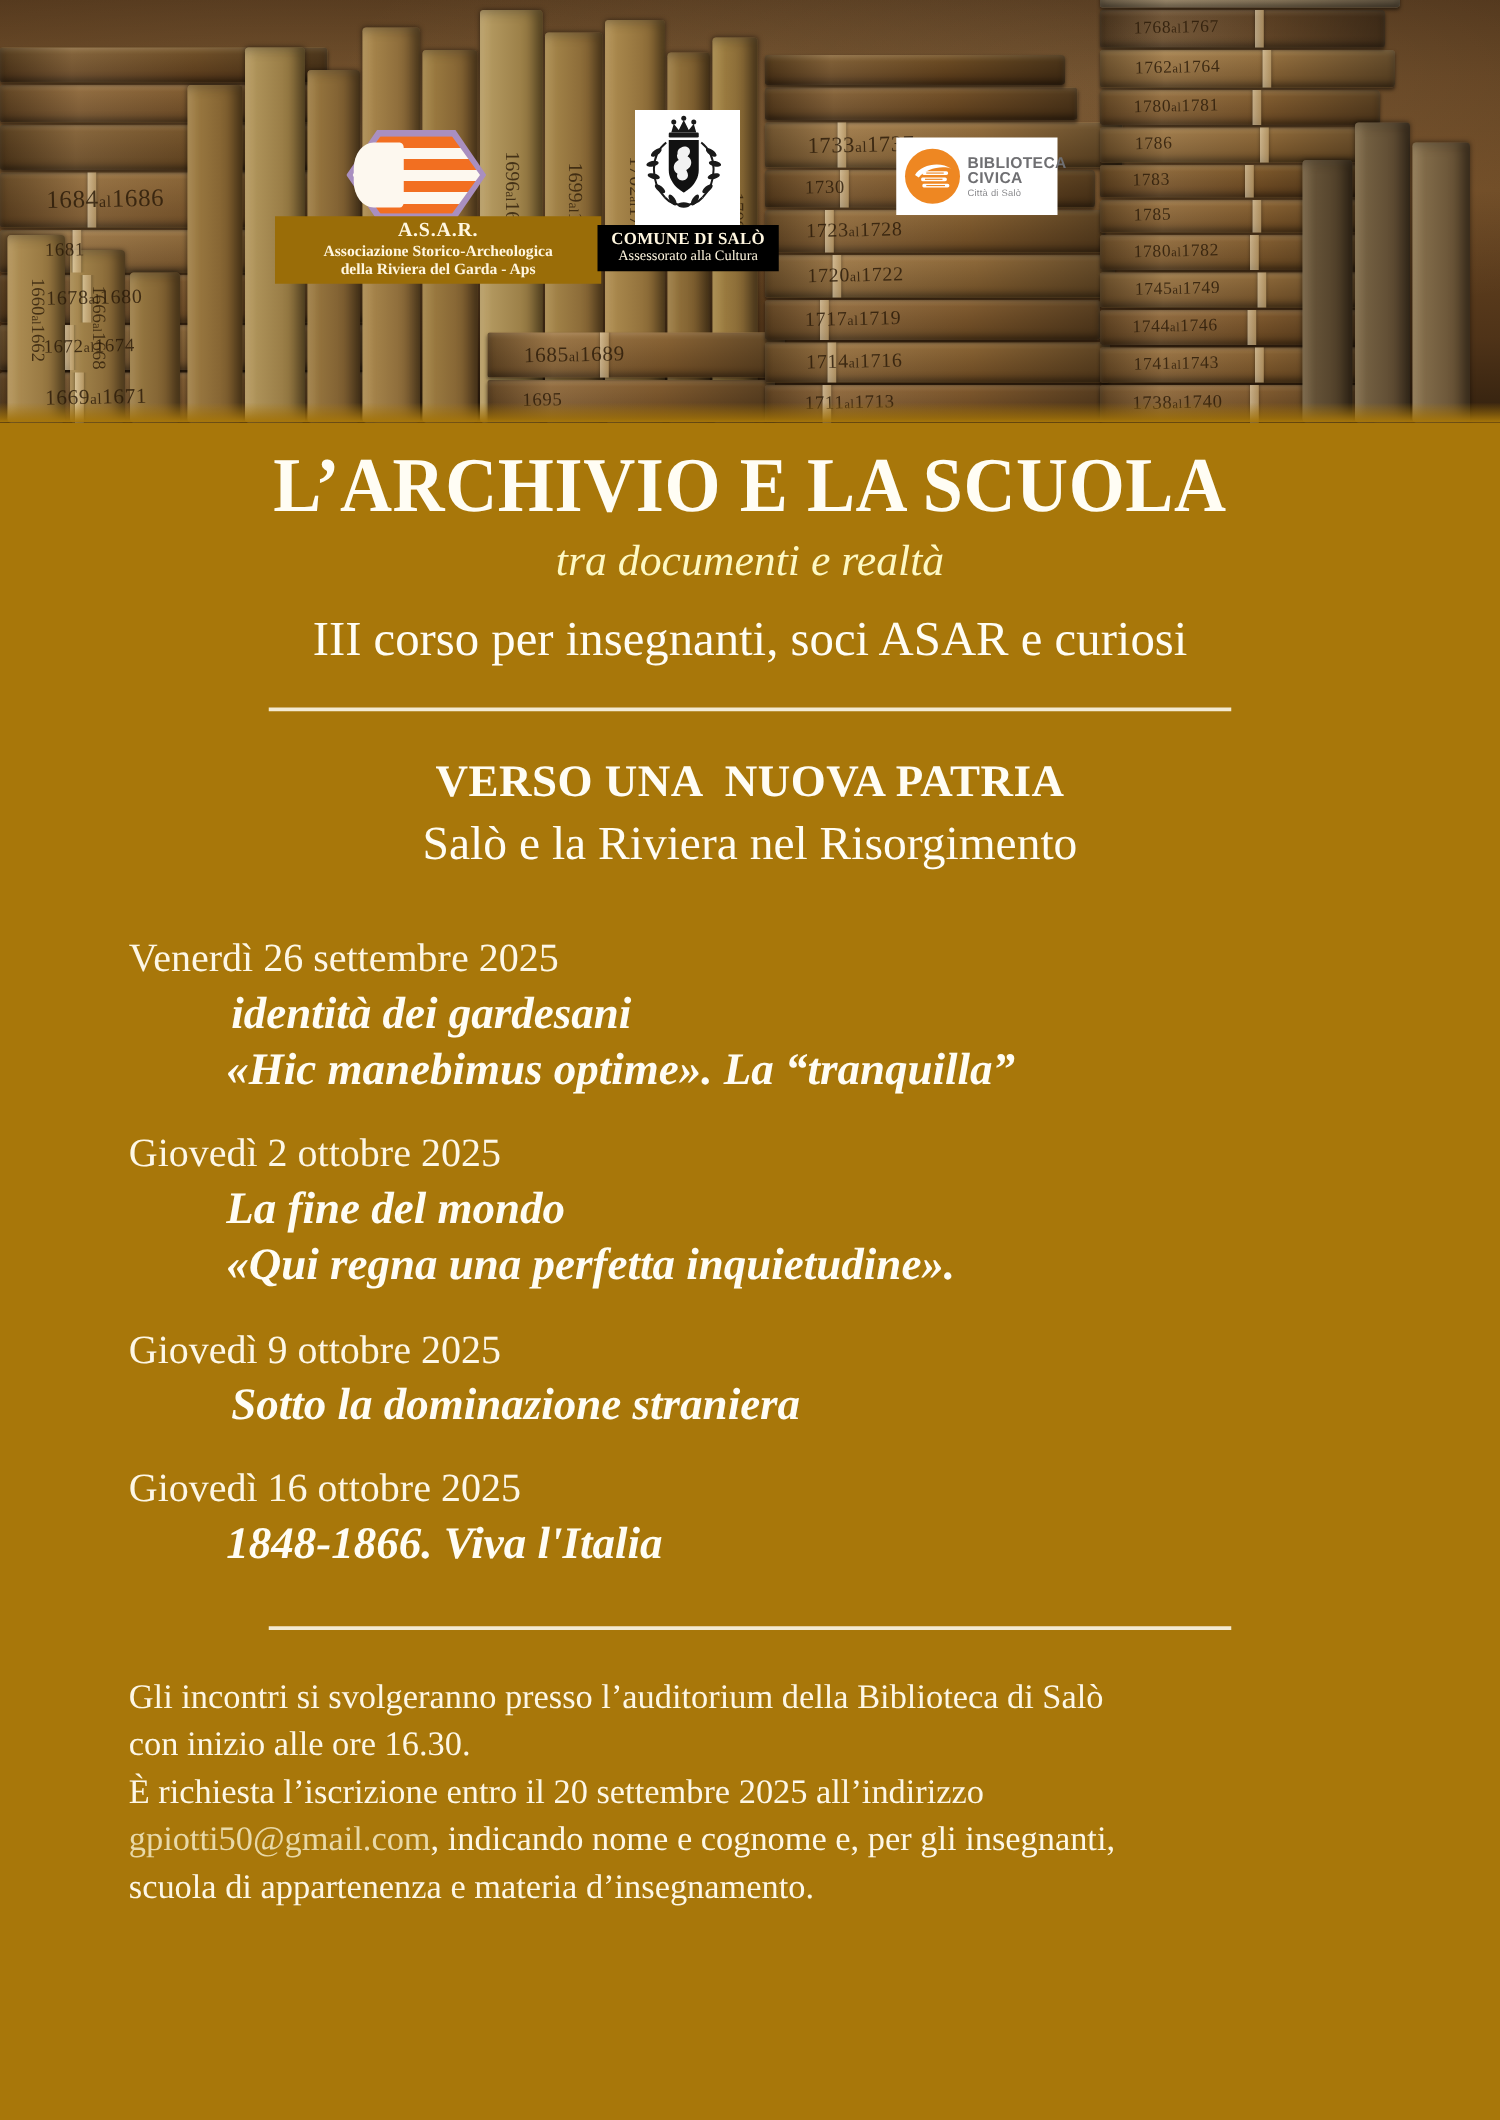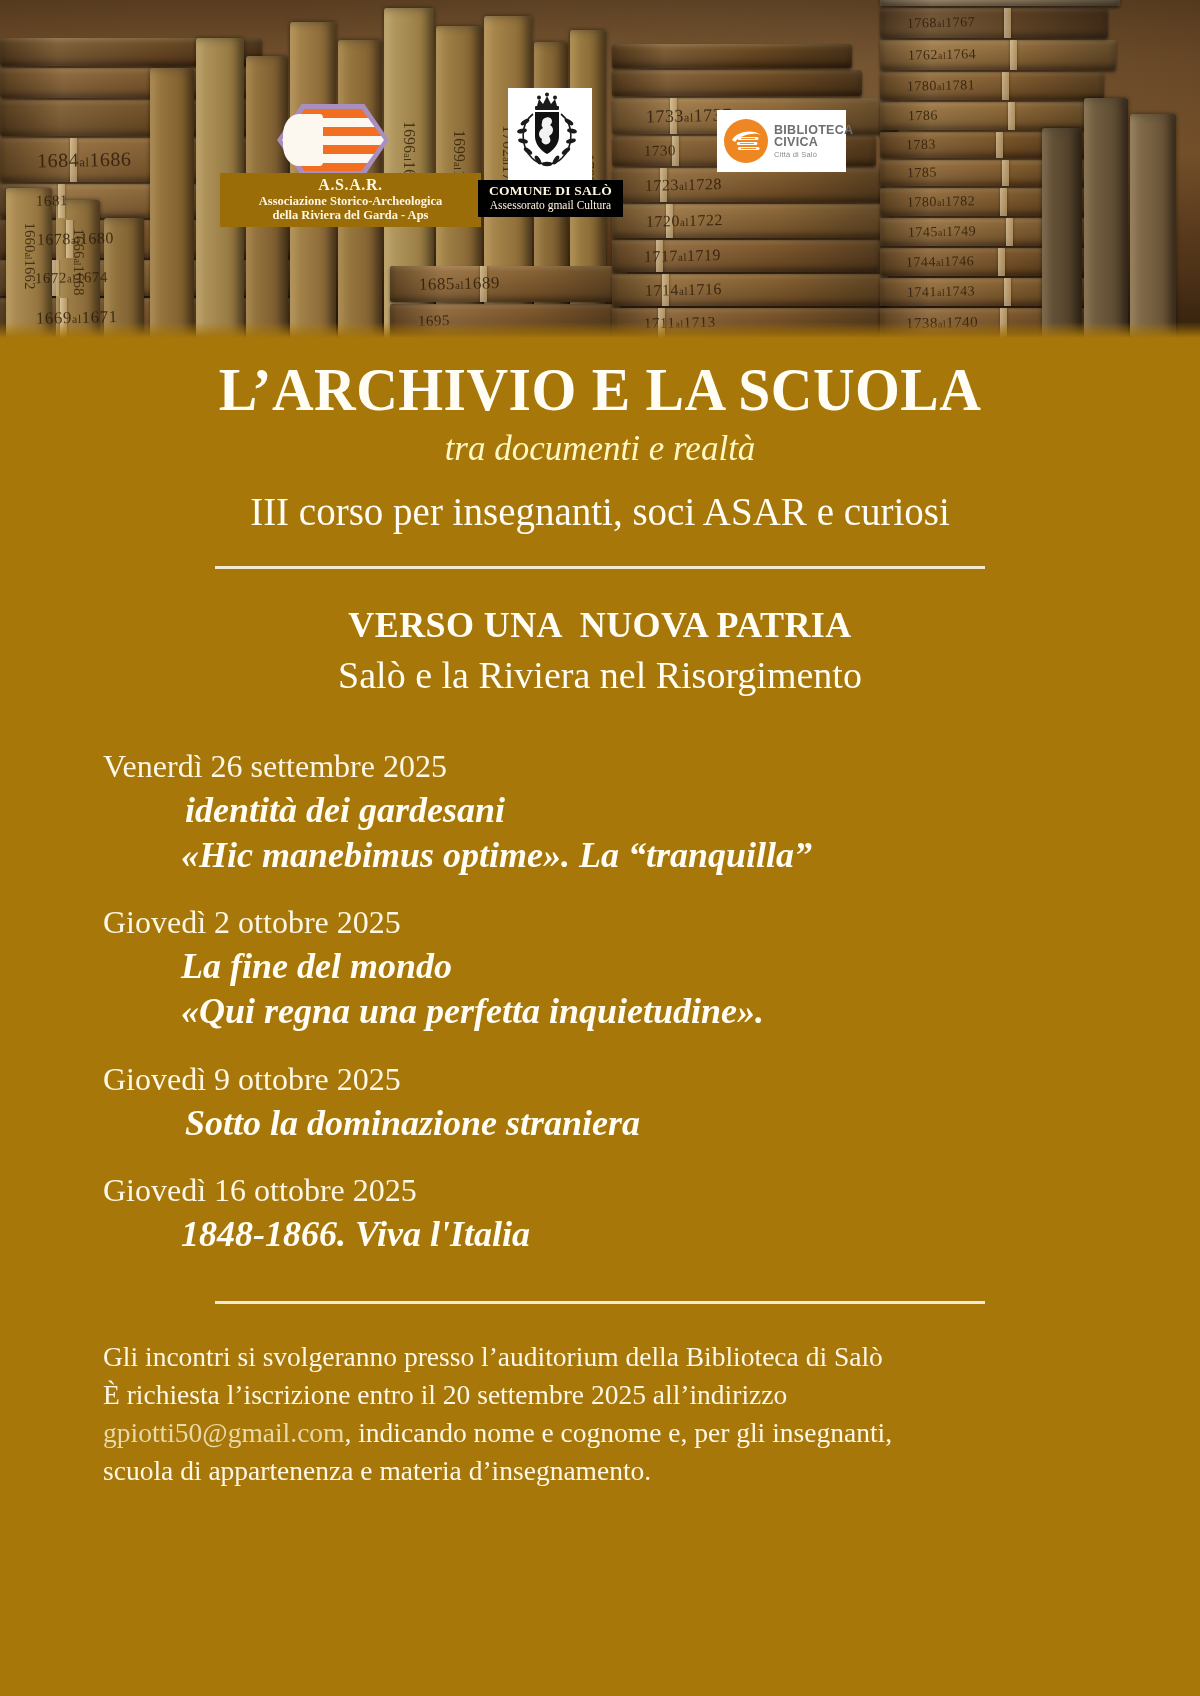--- a/index.html
+++ b/index.html
@@ -528,21 +528,21 @@
             <ellipse cx="59" cy="51" rx="5" ry="2.2" transform="rotate(-14 59 51)"></ellipse>
             <ellipse cx="54" cy="61" rx="5" ry="2.2" transform="rotate(-38 54 61)"></ellipse>
             <ellipse cx="26" cy="70" rx="5" ry="2.2" transform="rotate(58 26 70)"></ellipse>
             <ellipse cx="44" cy="70" rx="5" ry="2.2" transform="rotate(-58 44 70)"></ellipse>
             <ellipse cx="35" cy="74" rx="5" ry="2.2"></ellipse>
           </g>
         </svg>
       </div>
       <div class="comune-plate">
         <div class="comune-name">COMUNE DI SALÒ</div>
-        <div class="comune-sub">Assessorato gmail Cultura</div>
+        <div class="comune-sub">Assessorato alla Cultura</div>
       </div>
     </div>
 
     <div class="biblio-plate">
       <div class="biblio-mark">
         <svg width="46" height="46" viewBox="0 0 46 46" aria-hidden="true">
           <circle cx="23" cy="23" r="22" fill="#ee8722"></circle>
           <path d="M9 22 C14 13 30 11 38 17 C31 14 17 17 12 24 Z" fill="#ffffff"></path>
           <g fill="#ffffff">
             <path d="M16 19 H34 C36 19 36 22 34 22 H16 C14.5 22 14.5 19 16 19 Z"></path>
@@ -608,18 +608,19 @@
         <span class="ln">1848-1866. Viva l'Italia</span>
       </div>
     </div>
 
   </div>
 
   <div class="rule-bottom"></div>
 
   <div class="footer">
     <p>Gli incontri si svolgeranno presso l’auditorium della Biblioteca di Salò</p>
+    <p>con inizio alle ore 16.30.</p>
     <p>È richiesta l’iscrizione entro il 20 settembre 2025 all’indirizzo</p>
     <p><span class="email">gpiotti50@gmail.com</span><span>, indicando nome e cognome e, per gli insegnanti,</span></p>
     <p>scuola di appartenenza e materia d’insegnamento.</p>
   </div>
 
 </div>
 
 </body></html>

